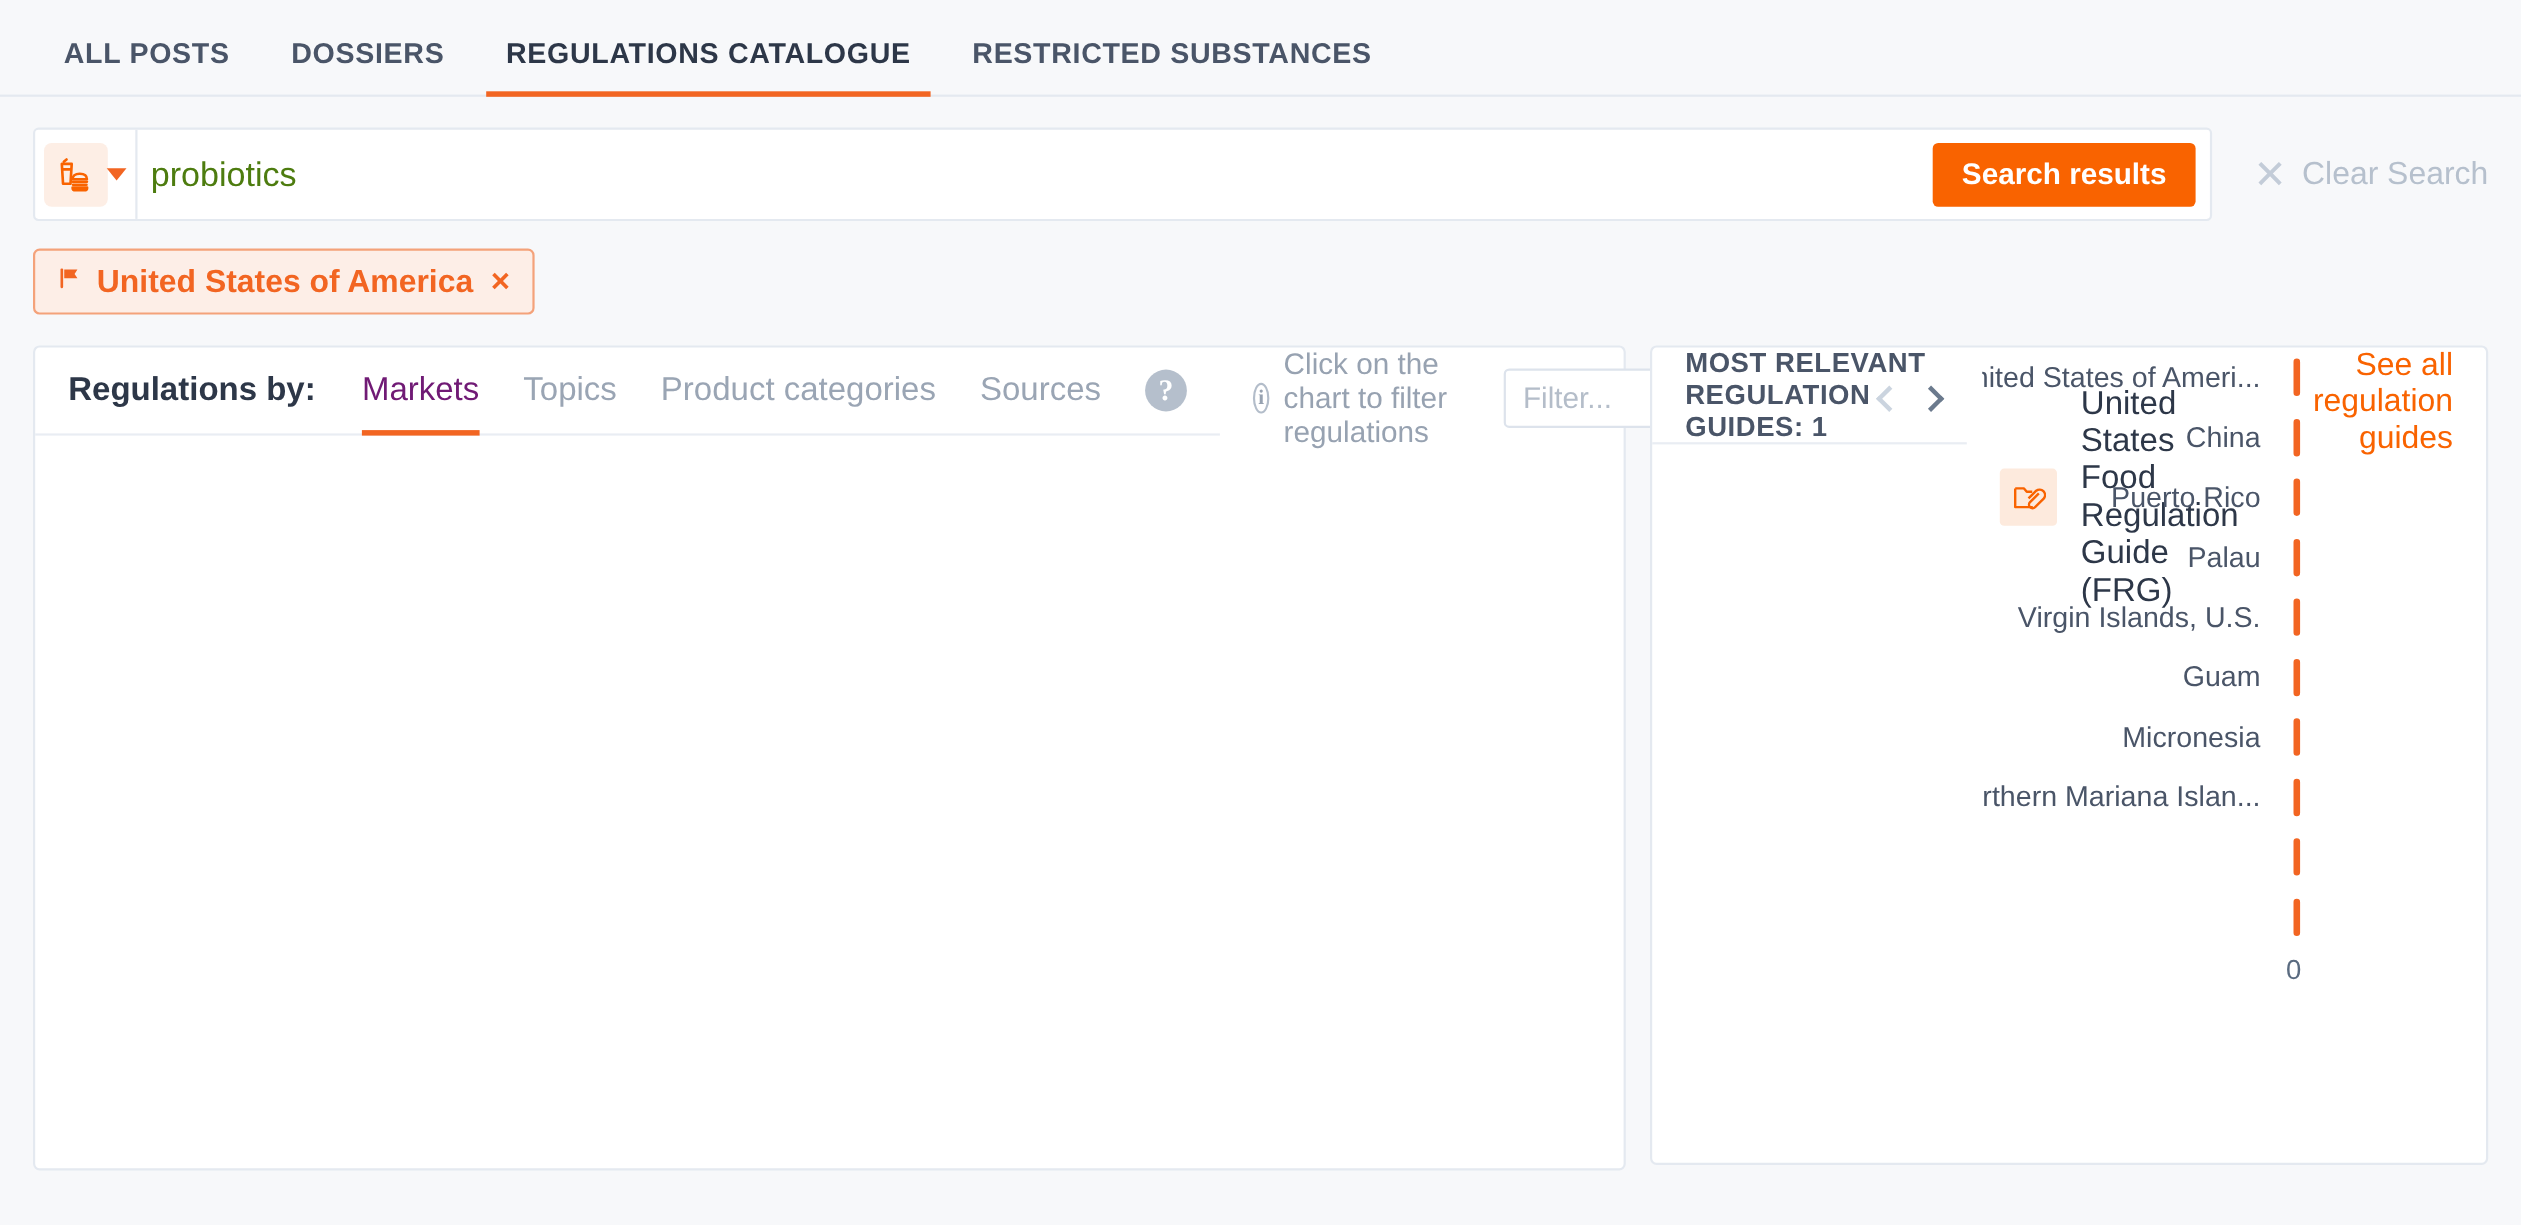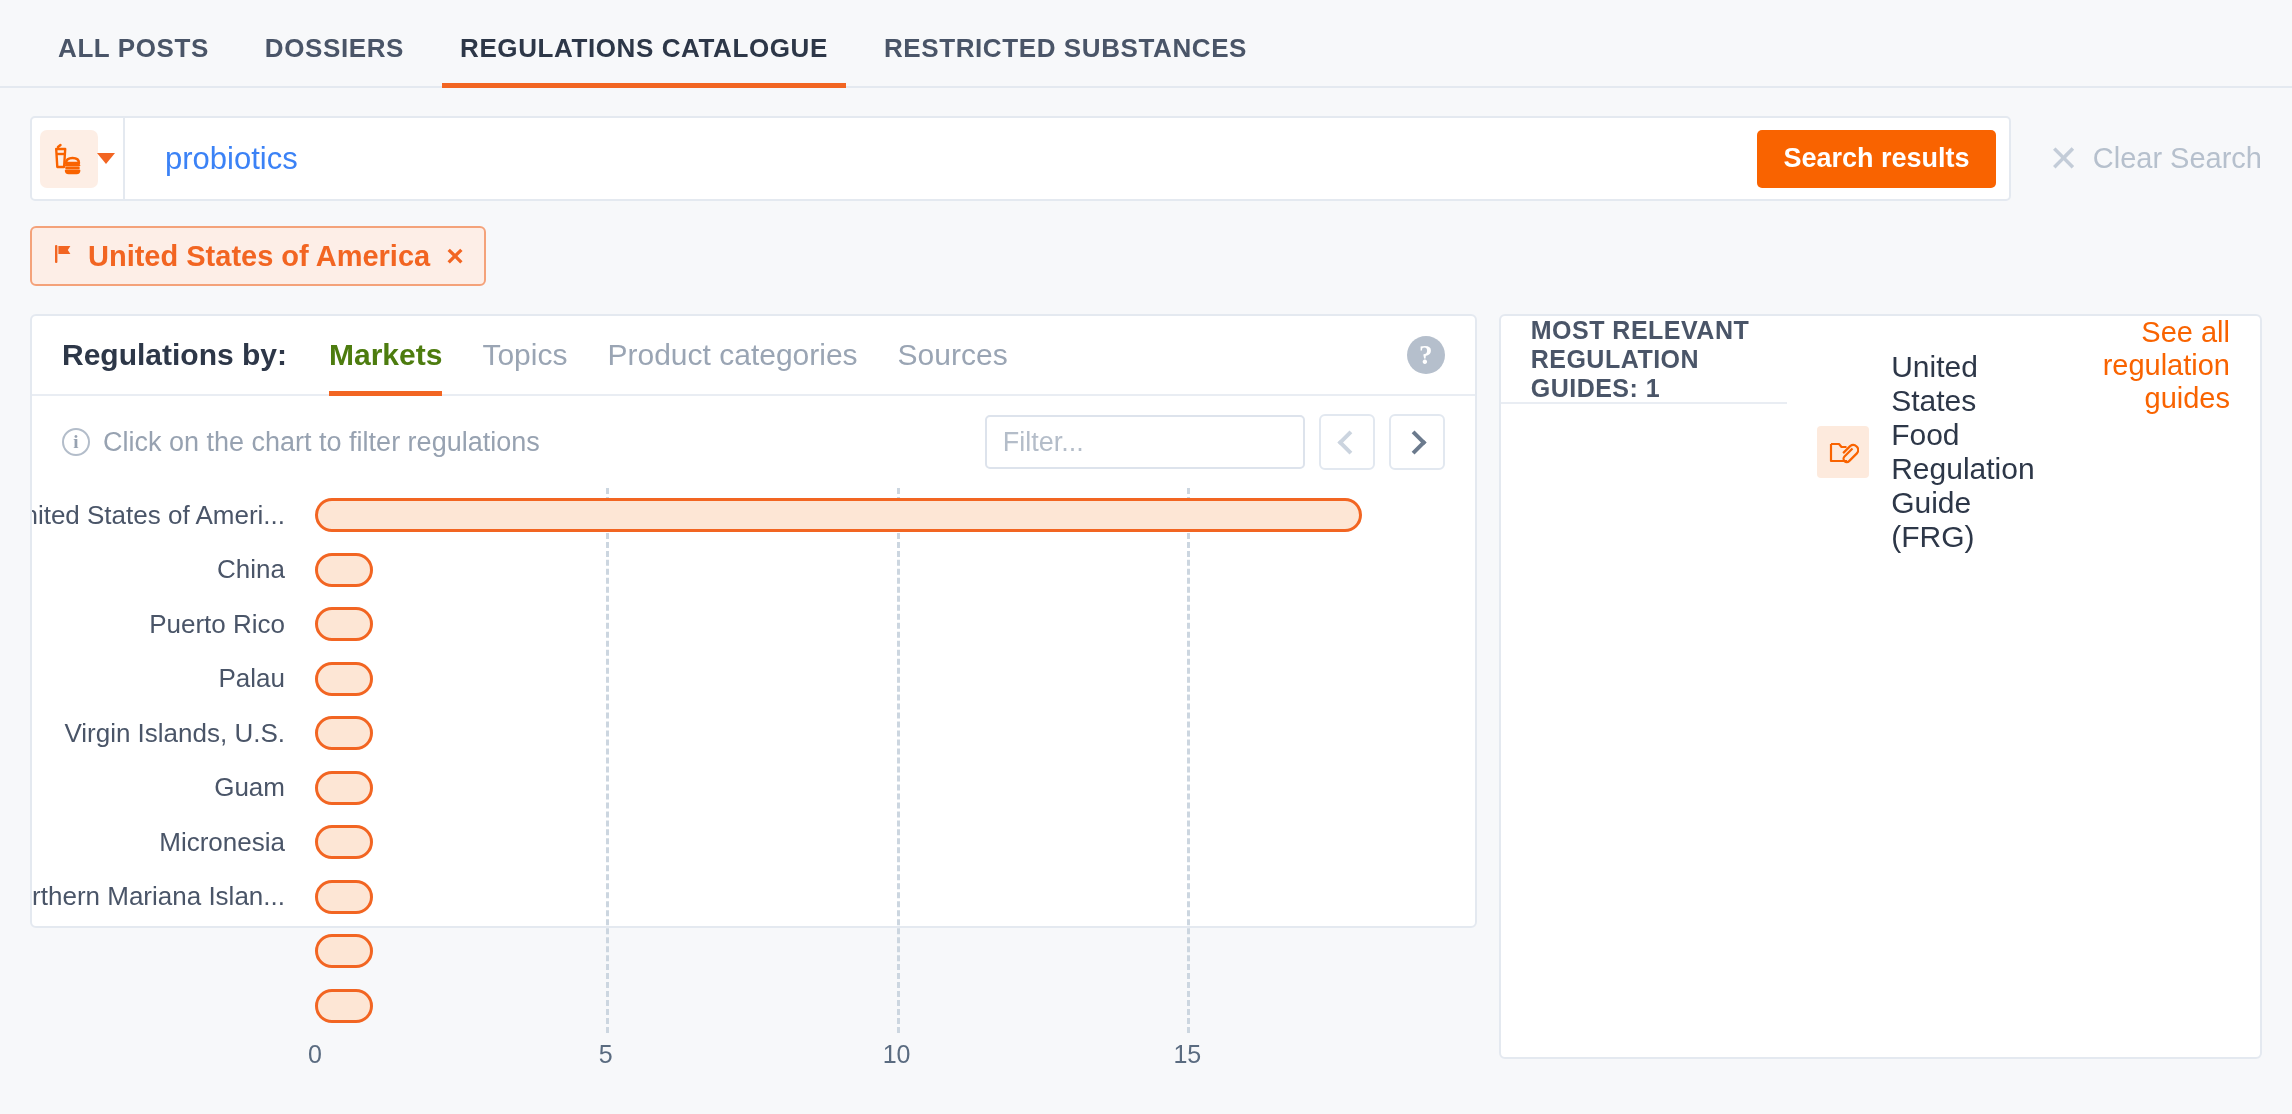--- a/index.html
+++ b/index.html
@@ -71,22 +71,22 @@
     border-left: 9px solid transparent;
     border-right: 9px solid transparent;
     border-top: 11px solid #f26522;
     margin-left: -6px;
   }
   .search-input {
     flex: 1;
     border: none; outline: none;
     font-family: "Liberation Sans", sans-serif;
     font-size: 31px;
-    color: #3b82f6;
-    padding-left: 40px;
+    color: #4d7c0f;
+    padding-left: 12px;
     background: transparent;
   }
   .search-input::placeholder { color: #aab4c2; }
   .search-btn {
     margin-right: 13px;
     background: #f96300;
     color: #ffffff;
     border: none;
     border-radius: 5px;
     height: 58px;
@@ -130,21 +130,21 @@
   .main {
     display: flex;
     gap: 22px;
     padding: 28px 30px 0 30px;
   }
   .card {
     background: #ffffff;
     border: 2px solid #e4e9f0;
     border-radius: 6px;
   }
-  .left-card { width: 1448px; height: 614px; display: flex; flex-direction: column; }
+  .left-card { width: 1448px; height: 750px; display: flex; flex-direction: row; }
   .right-card { width: 764px; height: 745px; display: flex; flex-direction: row; }
 
   
   .regby-row {
     height: 80px;
     display: flex;
     align-items: center;
     padding: 0 30px;
     border-bottom: 2px solid #e9edf3;
     position: relative;
@@ -156,21 +156,21 @@
   .sub-tab {
     font-size: 30px;
     color: #9aa5b4;
     margin-right: 40px;
     cursor: pointer;
     position: relative;
     padding-bottom: 22px;
     margin-top: 22px;
     white-space: nowrap;
   }
-  .sub-tab.active { color: #4d7c0f; font-weight: 700; }
+  .sub-tab.active { color: #701a75; font-weight: 400; }
   .sub-tab.active::after {
     content: "";
     position: absolute;
     left: 0; right: 0; bottom: -2px;
     height: 5px; background: #f26522;
   }
   .help-icon {
     margin-left: auto;
     width: 38px; height: 38px; border-radius: 50%;
     background: #b5bfcc;

